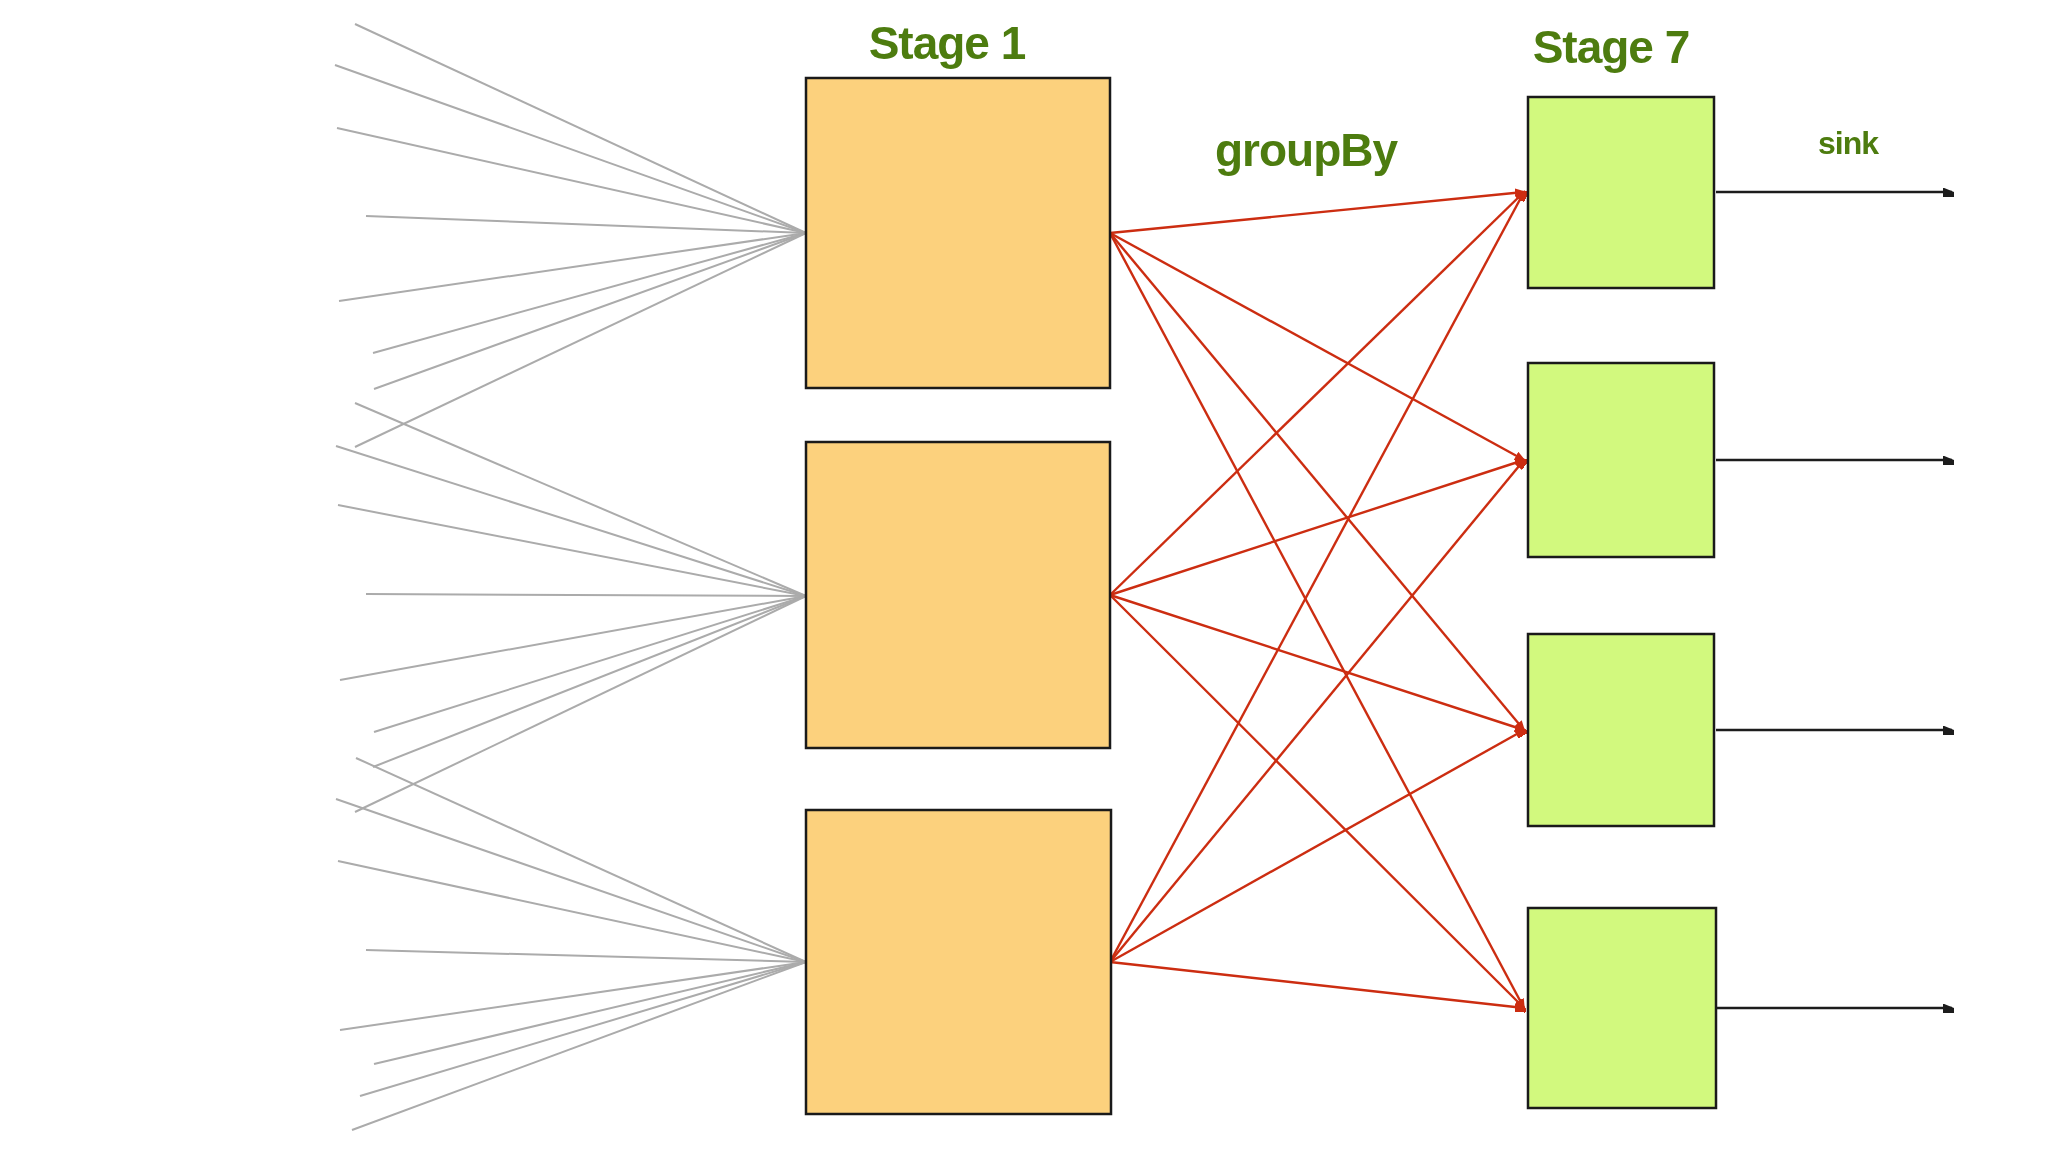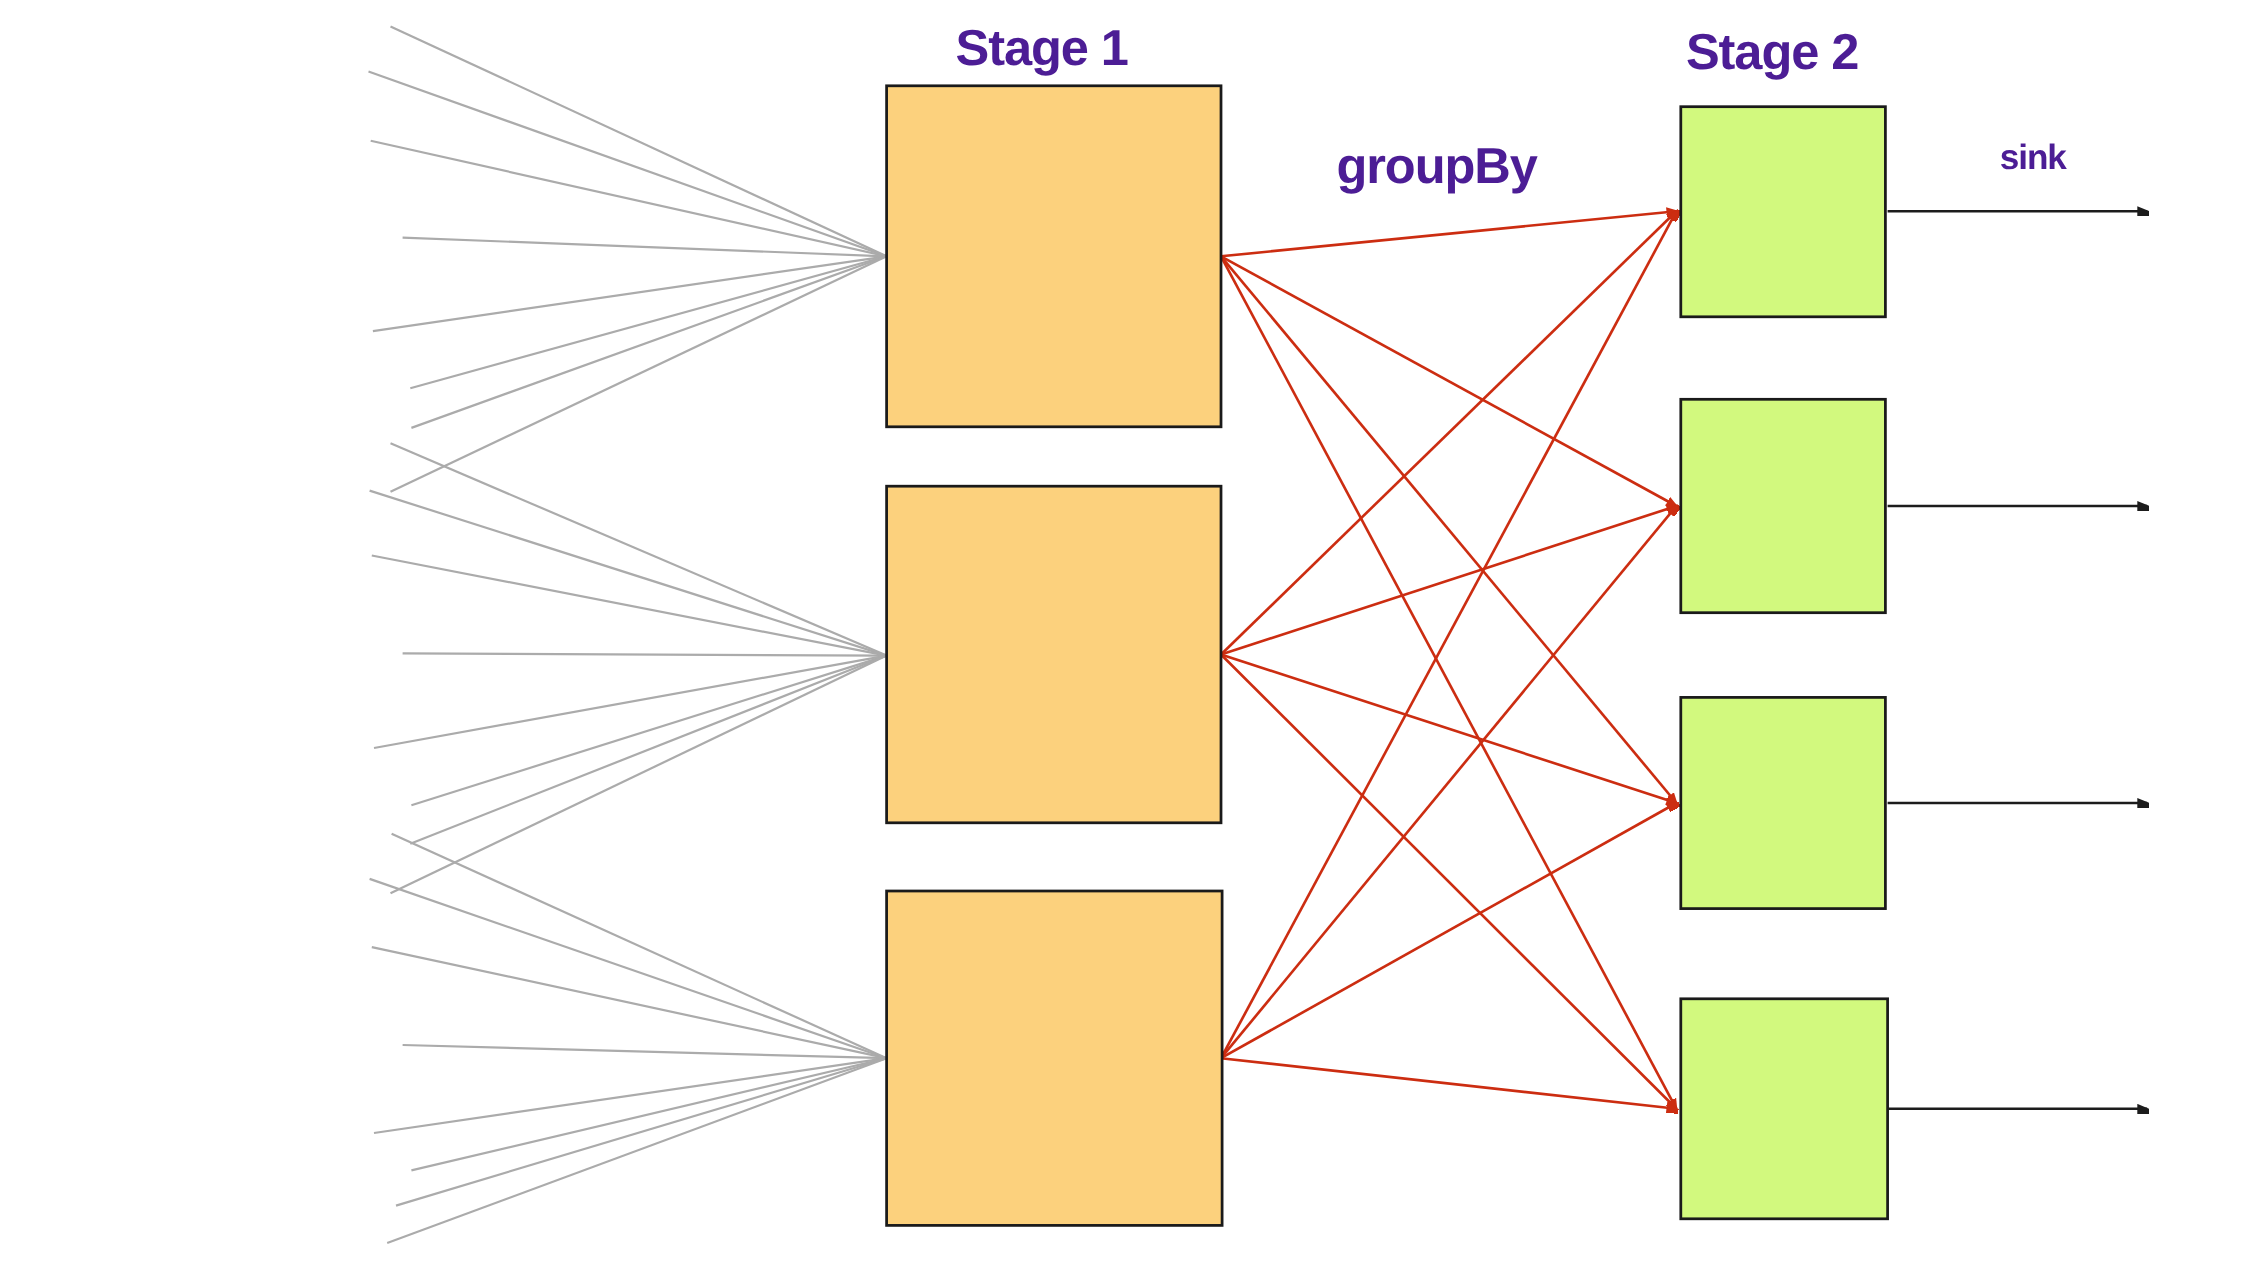--- a/index.html
+++ b/index.html
@@ -16,21 +16,21 @@
     font-family: "Liberation Sans", sans-serif;
   }
   svg.diagram {
     position: absolute;
     left: 0;
     top: 0;
   }
   .lbl {
     position: absolute;
     font-weight: 700;
-    color: #4c1d95;
+    color: #4d7c0f;
     letter-spacing: -1px;
     white-space: nowrap;
     transform: translate(-50%, -50%);
   }
   .lbl-stage   { font-size: 46px; }
   .lbl-groupby { font-size: 46px; }
   .lbl-sink    { font-size: 32px; }
   .lbl-events  {
     font-size: 44px;
     transform: translate(0, -50%);
@@ -95,19 +95,19 @@
       <rect x="806" y="810" width="305" height="304" fill="#fcd17d" stroke="#1a1a1a" stroke-width="2.5"></rect>
       <rect x="1528" y="97" width="186" height="191" fill="#d2f97e" stroke="#1a1a1a" stroke-width="2.5"></rect>
       <rect x="1528" y="363" width="186" height="194" fill="#d2f97e" stroke="#1a1a1a" stroke-width="2.5"></rect>
       <rect x="1528" y="634" width="186" height="192" fill="#d2f97e" stroke="#1a1a1a" stroke-width="2.5"></rect>
       <rect x="1528" y="908" width="188" height="200" fill="#d2f97e" stroke="#1a1a1a" stroke-width="2.5"></rect>
     </svg>
 
 
   <div class="lbl lbl-stage" style="left: 947px; top: 43px;">Stage 1</div>
 
-  <div class="lbl lbl-stage" style="left: 1611px; top: 47px;">Stage 2</div>
+  <div class="lbl lbl-stage" style="left: 1611px; top: 47px;">Stage 7</div>
 
   <div class="lbl lbl-groupby" style="left: 1306px; top: 150px;">groupBy</div>
 
   <div class="lbl lbl-sink" style="left: 1848px; top: 143px;">sink</div>
 
 </div>
 
 </body></html>

